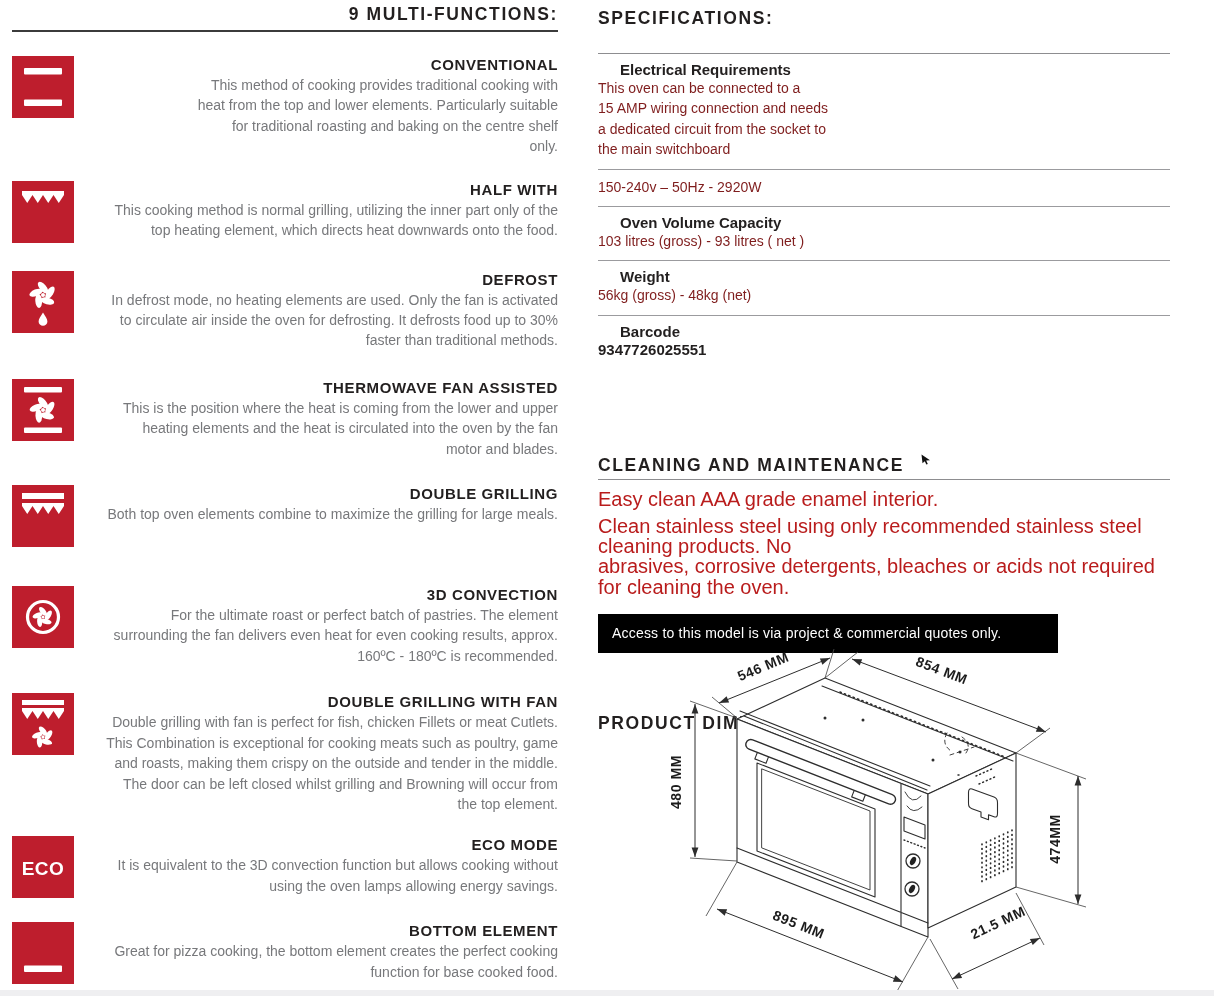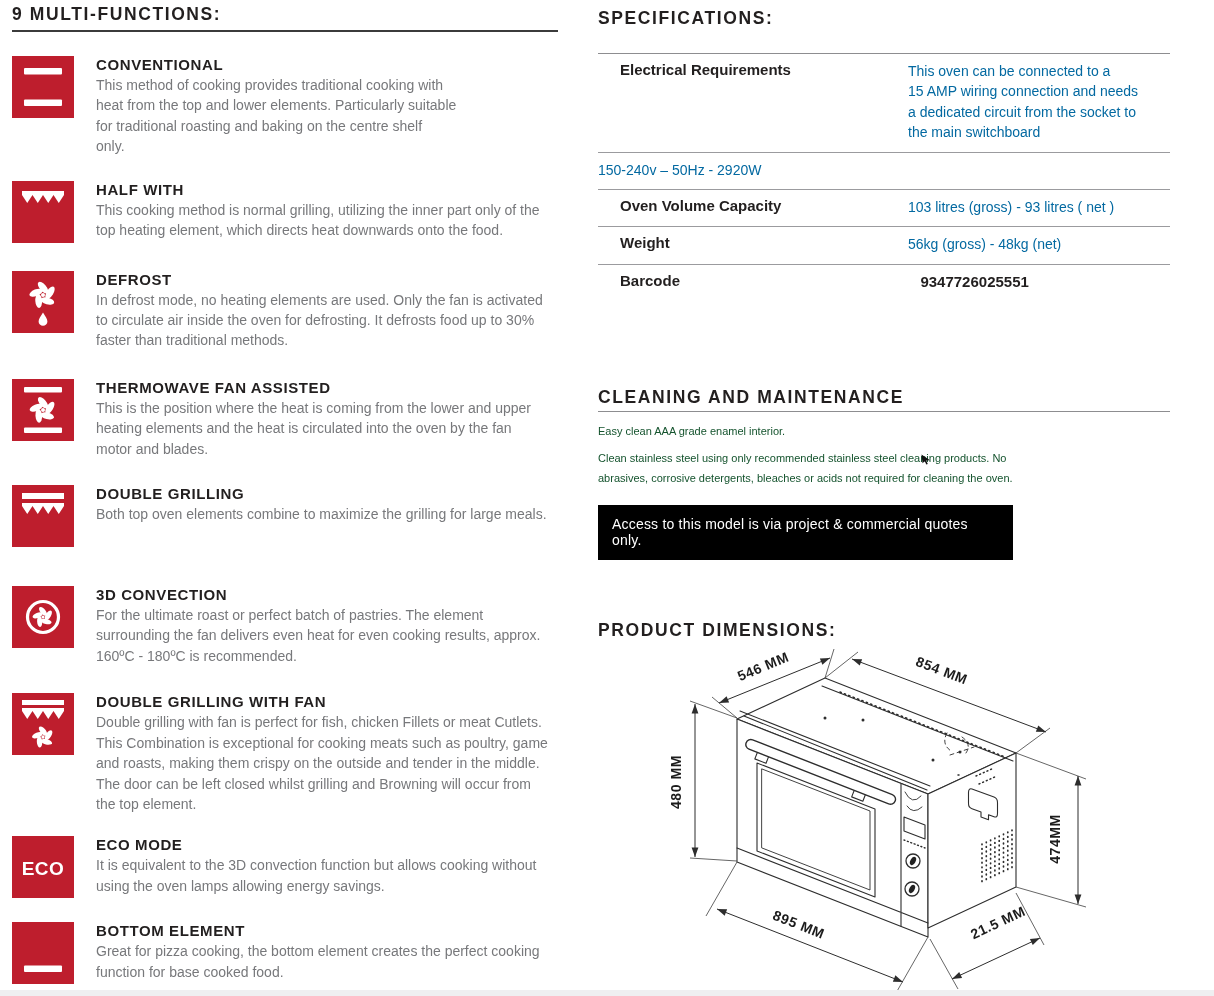--- a/index.html
+++ b/index.html
@@ -4,46 +4,46 @@
 <style>
   * { margin:0; padding:0; box-sizing:border-box; }
   html,body { width:1214px; height:996px; background:#fff; overflow:hidden;
     font-family:"Liberation Sans", sans-serif; }
   .page { position:relative; width:1214px; height:996px; background:#fff; }
 
   
   .sec-title { font-size:17.5px; font-weight:700; color:#221f1f; letter-spacing:1.6px; }
 
   
-  .col-left { position:absolute; left:12px; top:4px; width:546px; }
+  .col-left { position:absolute; left:12px; top:4px; width:546px;text-align:right; }
   .col-left .sec-title { margin-bottom:5px; }
   .rule-dark { border:none; border-top:2px solid #3b3b3b; margin-bottom:24px; }
 
   .fn-item { display:flex; align-items:flex-start; }
   .fn-icon { width:62px; height:62px; flex:0 0 62px; margin-right:22px; display:block; }
   .fn-text { width:462px; }
   .fn-name { font-size:15px; font-weight:700; color:#221f1f; letter-spacing:.6px; margin-bottom:2px; }
   .fn-desc { font-size:14px; color:#77787b; line-height:20.4px; white-space:pre-line; }
   .m1{margin-bottom:24px}.m2{margin-bottom:28px}.m3{margin-bottom:28px}.m4{margin-bottom:26px}
   .m5{margin-bottom:39px}.m6{margin-bottom:27px}.m7{margin-bottom:22px}.m8{margin-bottom:24px}
 
   
   .col-right { position:absolute; left:598px; top:8px; width:572px; }
   .spec-title { padding-bottom:24px; border-bottom:1.5px solid #8d8d90; }
-  .spec-row { display:flex; border-bottom:1px solid #9b9b9e; padding:7px 0 9px; }
-  .spec-row.last { border-bottom:none;gap:26px; }
+  .spec-row { display:flex; border-bottom:1px solid #9b9b9e; padding:7px 0 9px;flex-direction:column; }
+  .spec-row.last { border-bottom:none; }
   .spec-label { width:310px; padding-left:22px; font-size:15px; font-weight:700; color:#221f1f; }
-  .spec-value { width:262px; font-size:14px; color:#0369a1; line-height:20.4px; white-space:pre-line; }
+  .spec-value { width:262px; font-size:14px; color:#7f1d1d; line-height:20.4px; white-space:pre-line; }
   .spec-value.bc { font-weight:700; color:#221f1f; font-size:15px; }
 
   .clean-title { margin-top:86px; padding-bottom:3px; border-bottom:1.5px solid #8d8d90; }
-  .clean-p { margin-top:9px; font-size:11px; color:#14532d; line-height:20.4px; white-space:pre-line; }
+  .clean-p { margin-top:9px; font-size:20px; color:#b91c1c; line-height:20.4px; white-space:pre-line; }
   .clean-p + .clean-p { margin-top:6px; }
 
-  .notice { margin-top:17px; width:415px; background:#000; color:#fff;
+  .notice { margin-top:17px; width:460px; background:#000; color:#fff;
     font-size:14px; padding:11px 14px 12px; letter-spacing:.2px; }
 
   .dims-title { margin-top:60px; }
 
   
   .drawing { position:absolute; left:650px; top:608px; width:564px; height:388px; }
   .dimtxt { font-family:"Liberation Sans", sans-serif; font-size:14px; font-weight:700;
     fill:#1c1c1c; letter-spacing:.6px; text-anchor:middle; }
 
   

